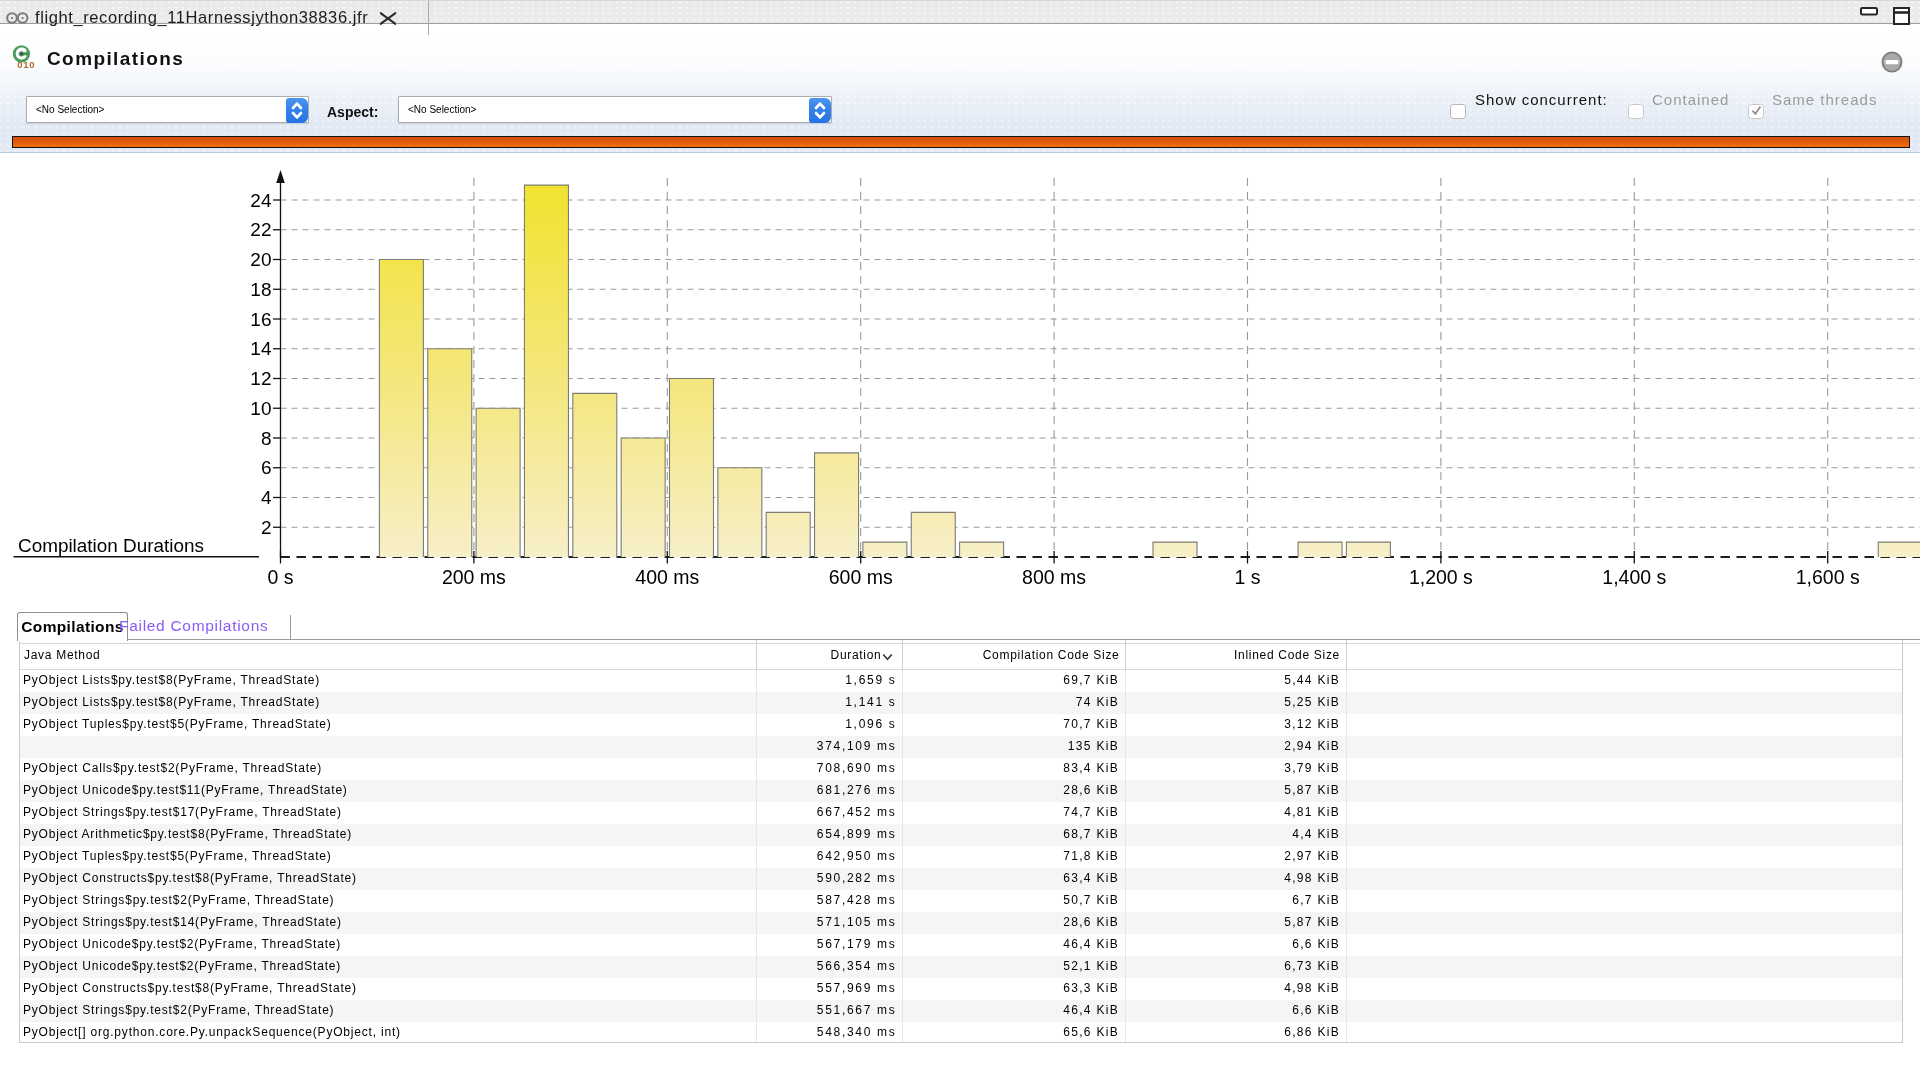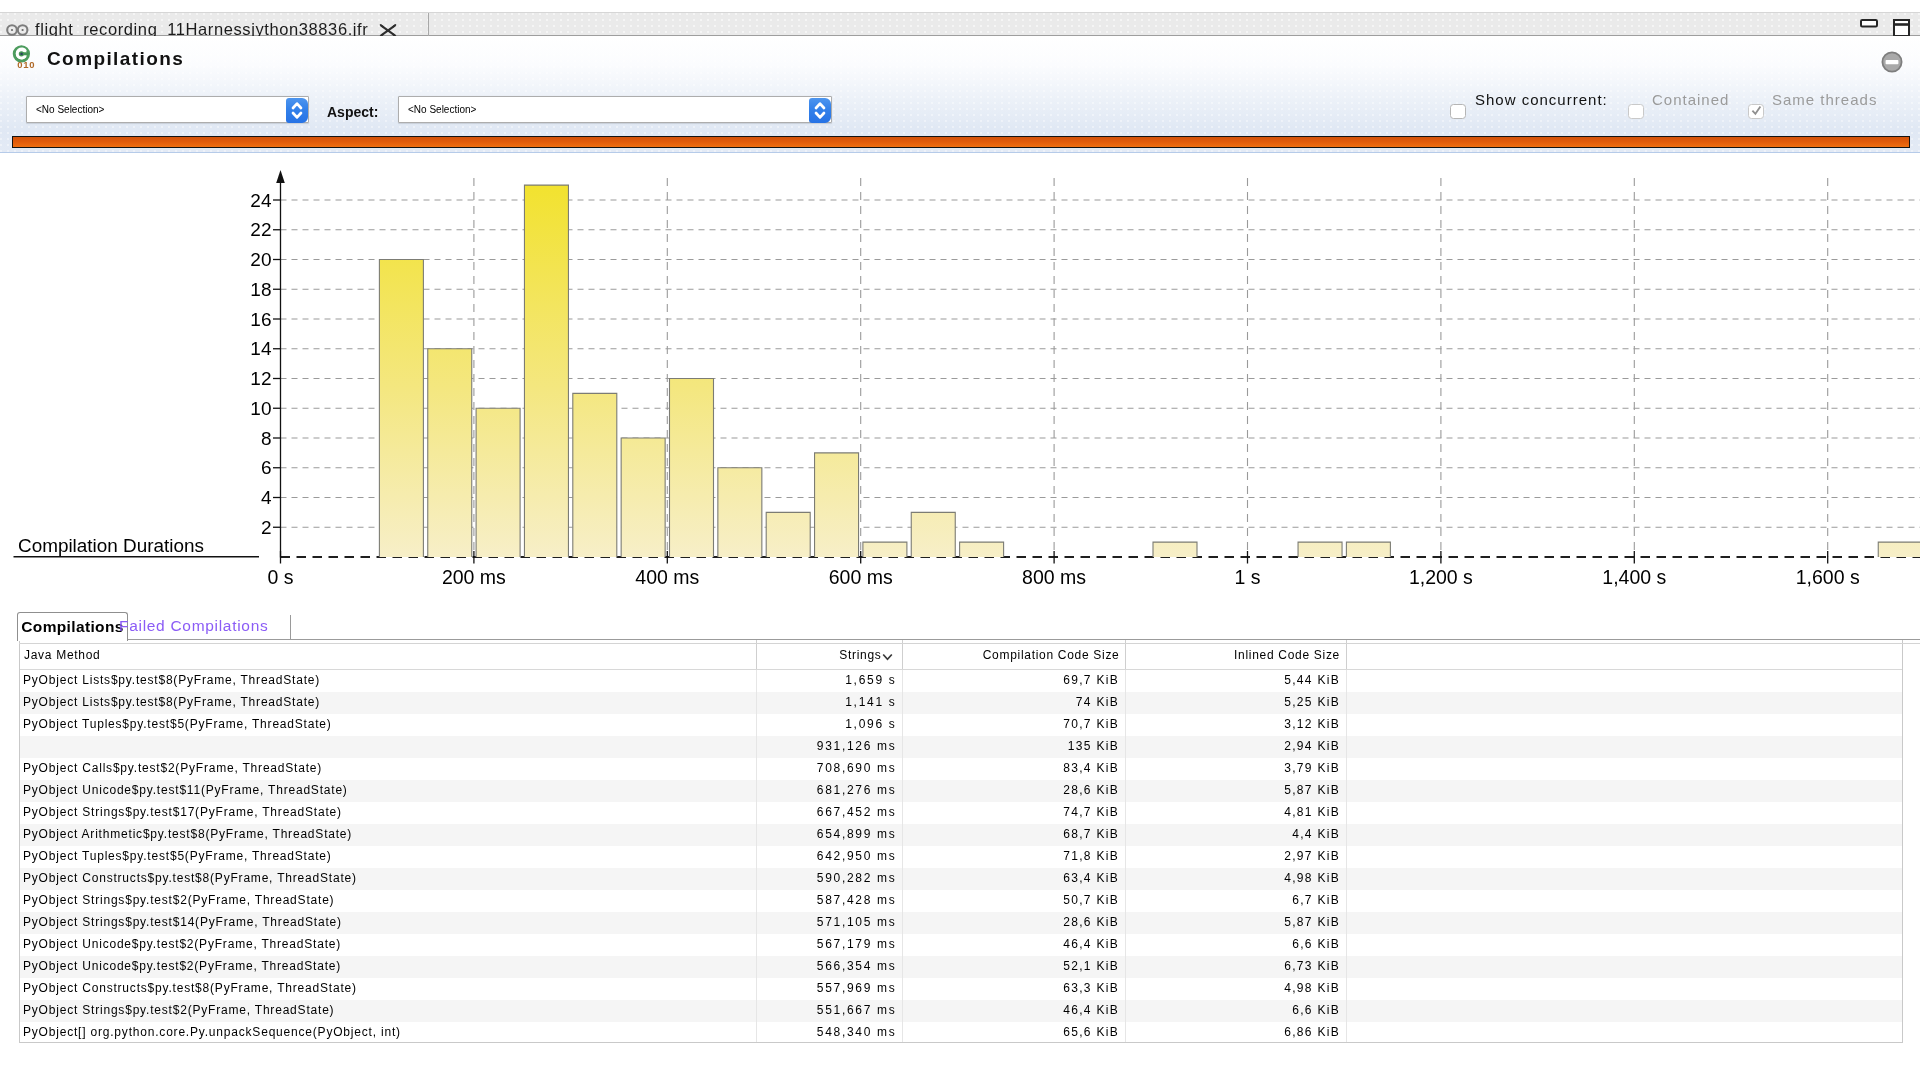--- a/index.html
+++ b/index.html
@@ -1,20 +1,20 @@
 <!DOCTYPE html>
 <html><head><meta charset="utf-8">
 <style>
 * { margin:0; padding:0; box-sizing:border-box; }
 html,body { width:1920px; height:1070px; background:#fff; overflow:hidden;
   font-family:"Liberation Sans", sans-serif; -webkit-font-smoothing:antialiased; }
 .abs { position:absolute; }
 
 
-#tabbar { left:0; top:12px; width:1920px; height:24px;
+#tabbar { left:0; top:0; width:1920px; height:24px;
   background-image:radial-gradient(circle at 1px 1px, rgba(255,255,255,0.5) 1px, transparent 1.4px);
   background-size:7px 6px; background-color:#eaeaea;
   border-top:1px solid #d6d6d6; border-bottom:1px solid #9e9e9e; }
 #tabsep { left:428px; top:0; width:1px; height:34px; background:#a8a8a8; }
 #tabtitle { left:35px; top:7px; font-size:16.5px; color:#1b1b1b; letter-spacing:0.6px; }
 
 
 #formhdr { left:0; top:36px; width:1920px; height:116.5px;
   background-image:radial-gradient(circle at 1px 1px, rgba(255,255,255,0.4) 1px, transparent 1.4px),
     linear-gradient(180deg,#ffffff 0%,#fbfcfe 25%,#ecf1f8 55%,#e0e8f4 80%,#e3eaf5 100%);
@@ -228,21 +228,21 @@
 
 <div class="abs" id="tab2a">Compilations</div>
 <div class="abs" id="tab2b">Failed Compilations</div>
 <div class="abs" id="tab2sep"></div>
 <div class="abs" style="left:17px;top:639px;width:1903px;height:1.4px;background:#9b9b9b;z-index:2;"></div>
 <div class="abs" style="left:19px;top:643px;width:1901px;height:1px;background:#d4d4d4;z-index:4;"></div>
 
 <div class="abs" id="table">
   <div id="thead">
     <div class="th" style="left:4px;">Java Method</div>
-    <div class="th" style="right:1020.5px;">Strings</div>
+    <div class="th" style="right:1020.5px;">Duration</div>
     <svg class="abs" style="right:1009px;top:12.5px" width="11" height="8" viewBox="0 0 11 8">
       <path d="M1.2,1.5 L5.5,6.3 L9.8,1.5" stroke="#3a3a3a" stroke-width="1.7" fill="none"></path>
     </svg>
     <div class="th" style="right:782.5px;">Compilation Code Size</div>
     <div class="th" style="right:562px;">Inlined Code Size</div>
     <div class="vlineh" style="left:736px;"></div>
     <div class="vlineh" style="left:882px;"></div>
     <div class="vlineh" style="left:1104.5px;"></div>
     <div class="vlineh" style="left:1325.5px;"></div>
   </div>
@@ -258,21 +258,21 @@
       <div class="c3">74 KiB</div>
       <div class="c4">5,25 KiB</div>
     </div>
 <div class="tr" style="top:73.5px;background:#fff">
       <div class="c1">PyObject Tuples$py.test$5(PyFrame, ThreadState)</div>
       <div class="c2">1,096 s</div>
       <div class="c3">70,7 KiB</div>
       <div class="c4">3,12 KiB</div>
     </div>
 <div class="tr" style="top:95.5px;background:#f5f5f5">
-      <div class="c2">931,126 ms</div>
+      <div class="c2">374,109 ms</div>
       <div class="c3">135 KiB</div>
       <div class="c4">2,94 KiB</div>
     </div>
 <div class="tr" style="top:117.5px;background:#fff">
       <div class="c1">PyObject Calls$py.test$2(PyFrame, ThreadState)</div>
       <div class="c2">708,690 ms</div>
       <div class="c3">83,4 KiB</div>
       <div class="c4">3,79 KiB</div>
     </div>
 <div class="tr" style="top:139.5px;background:#f5f5f5">

